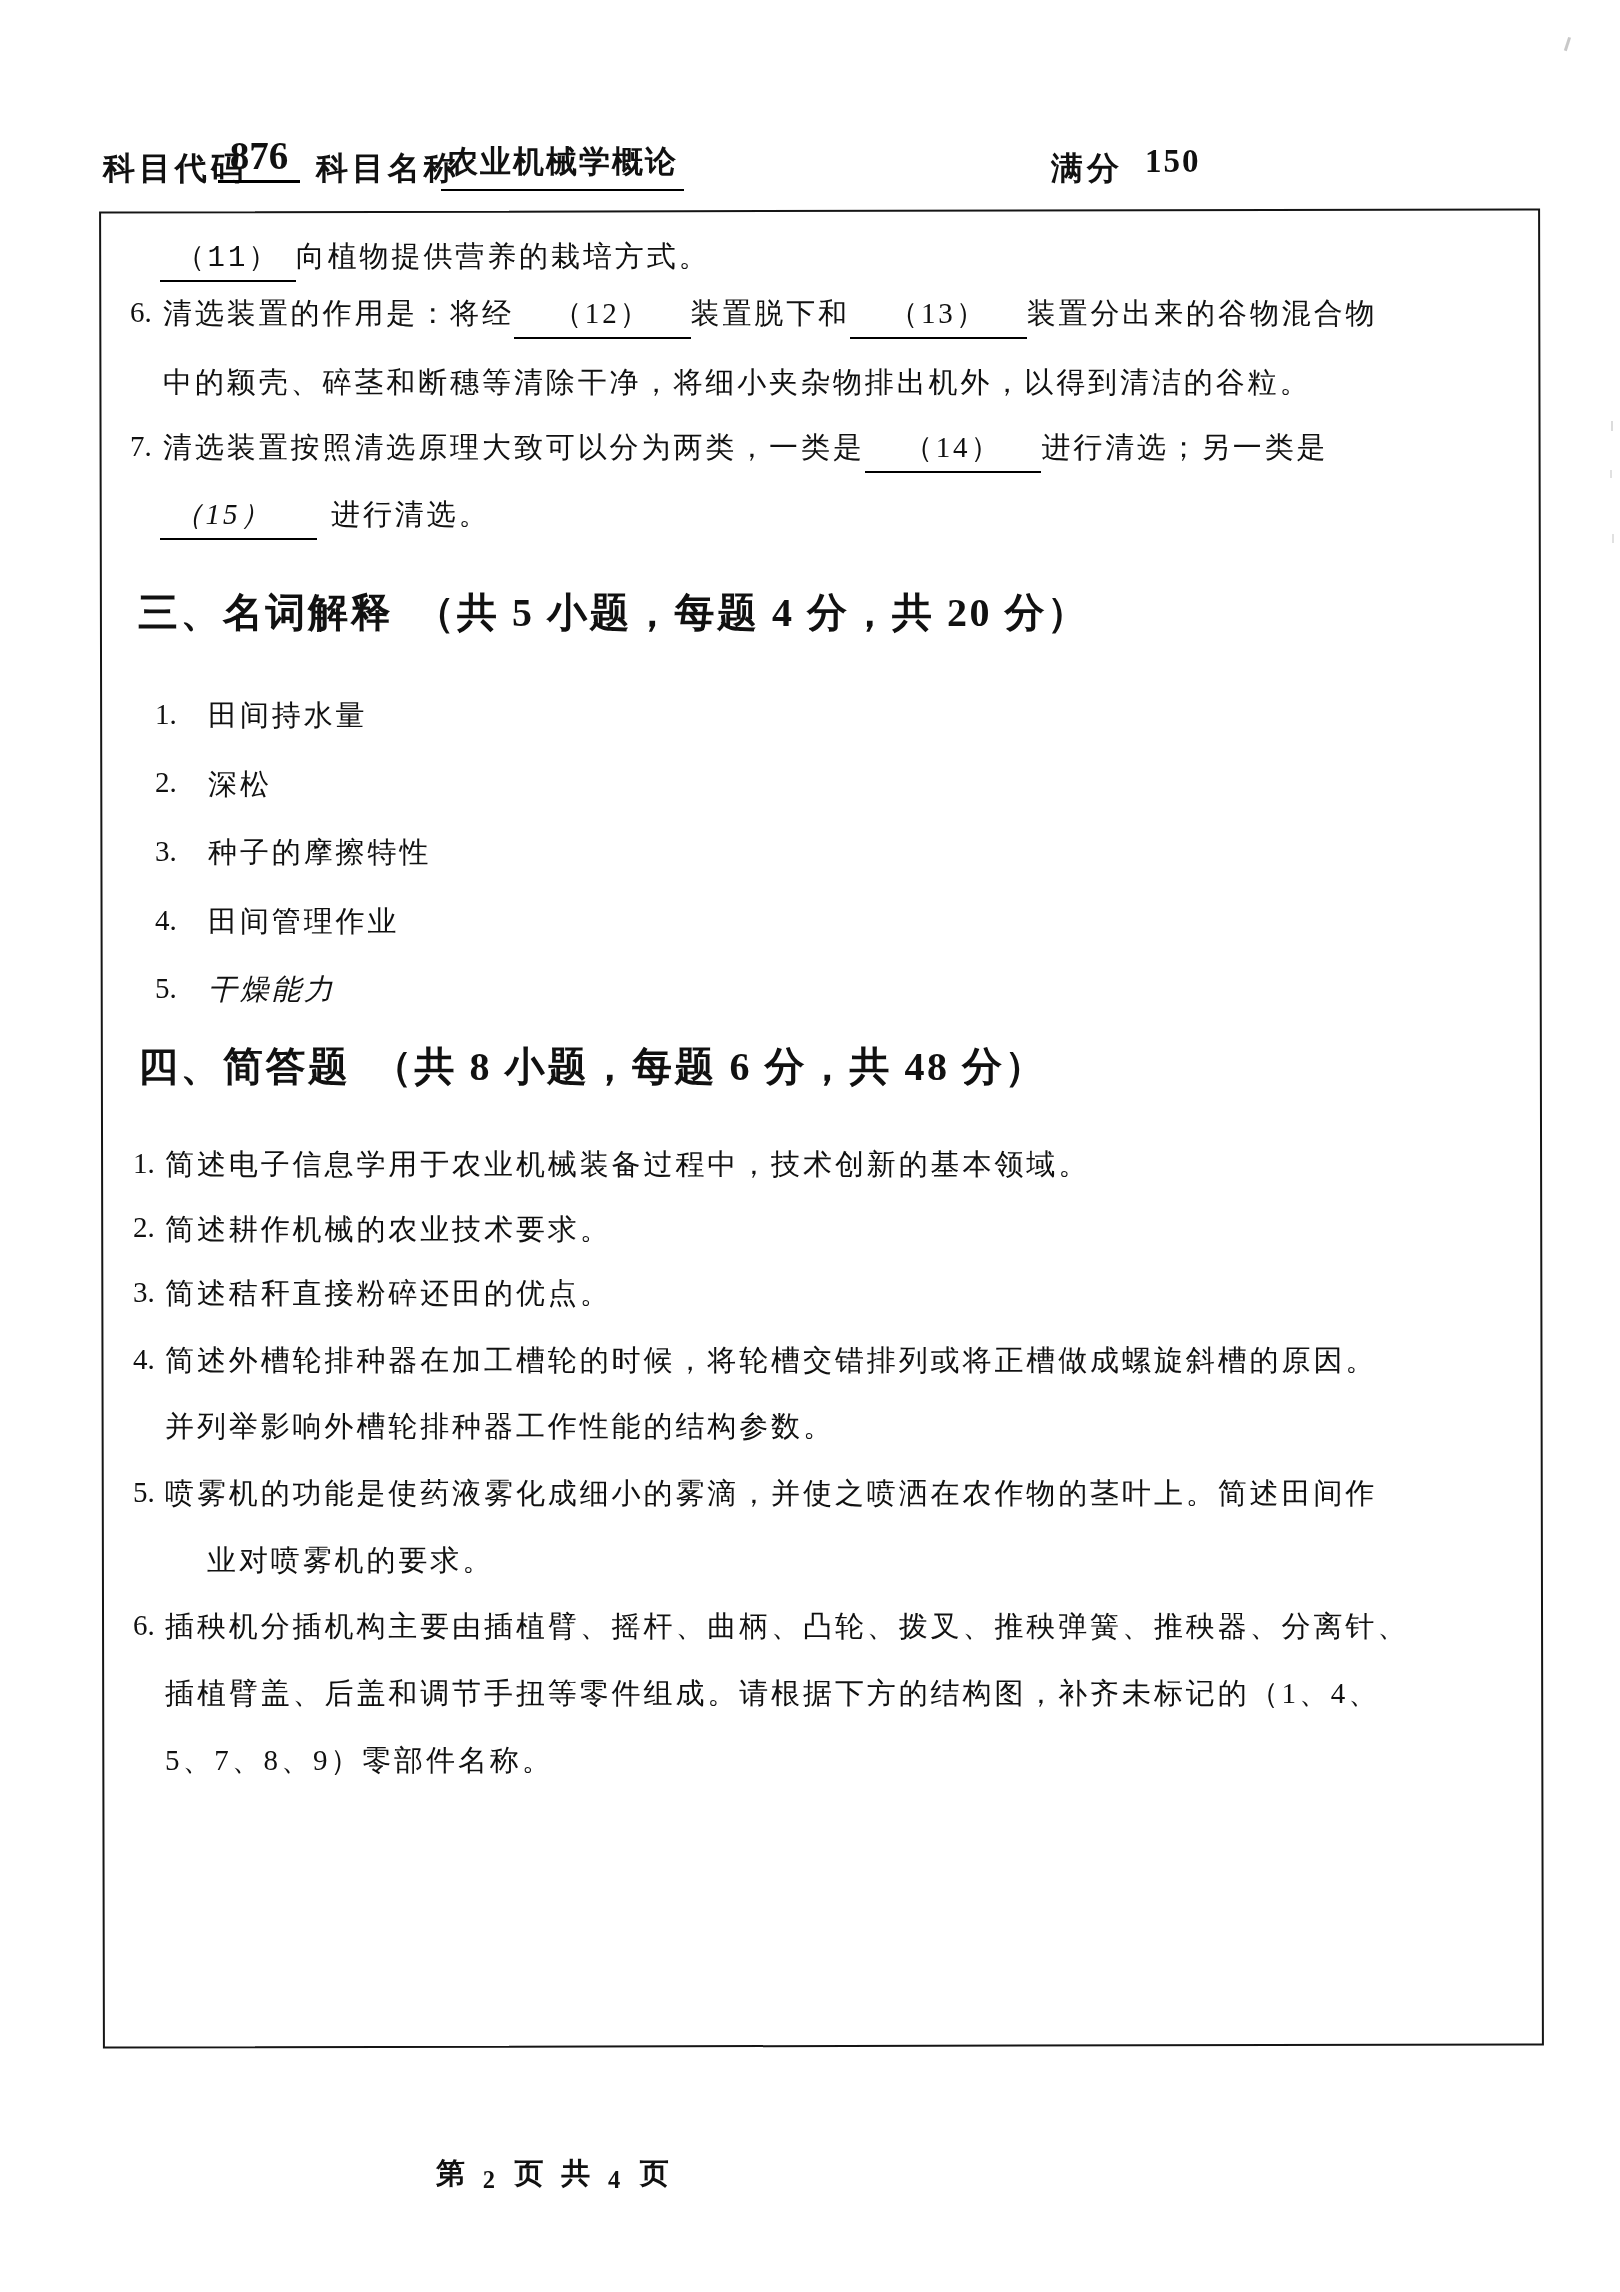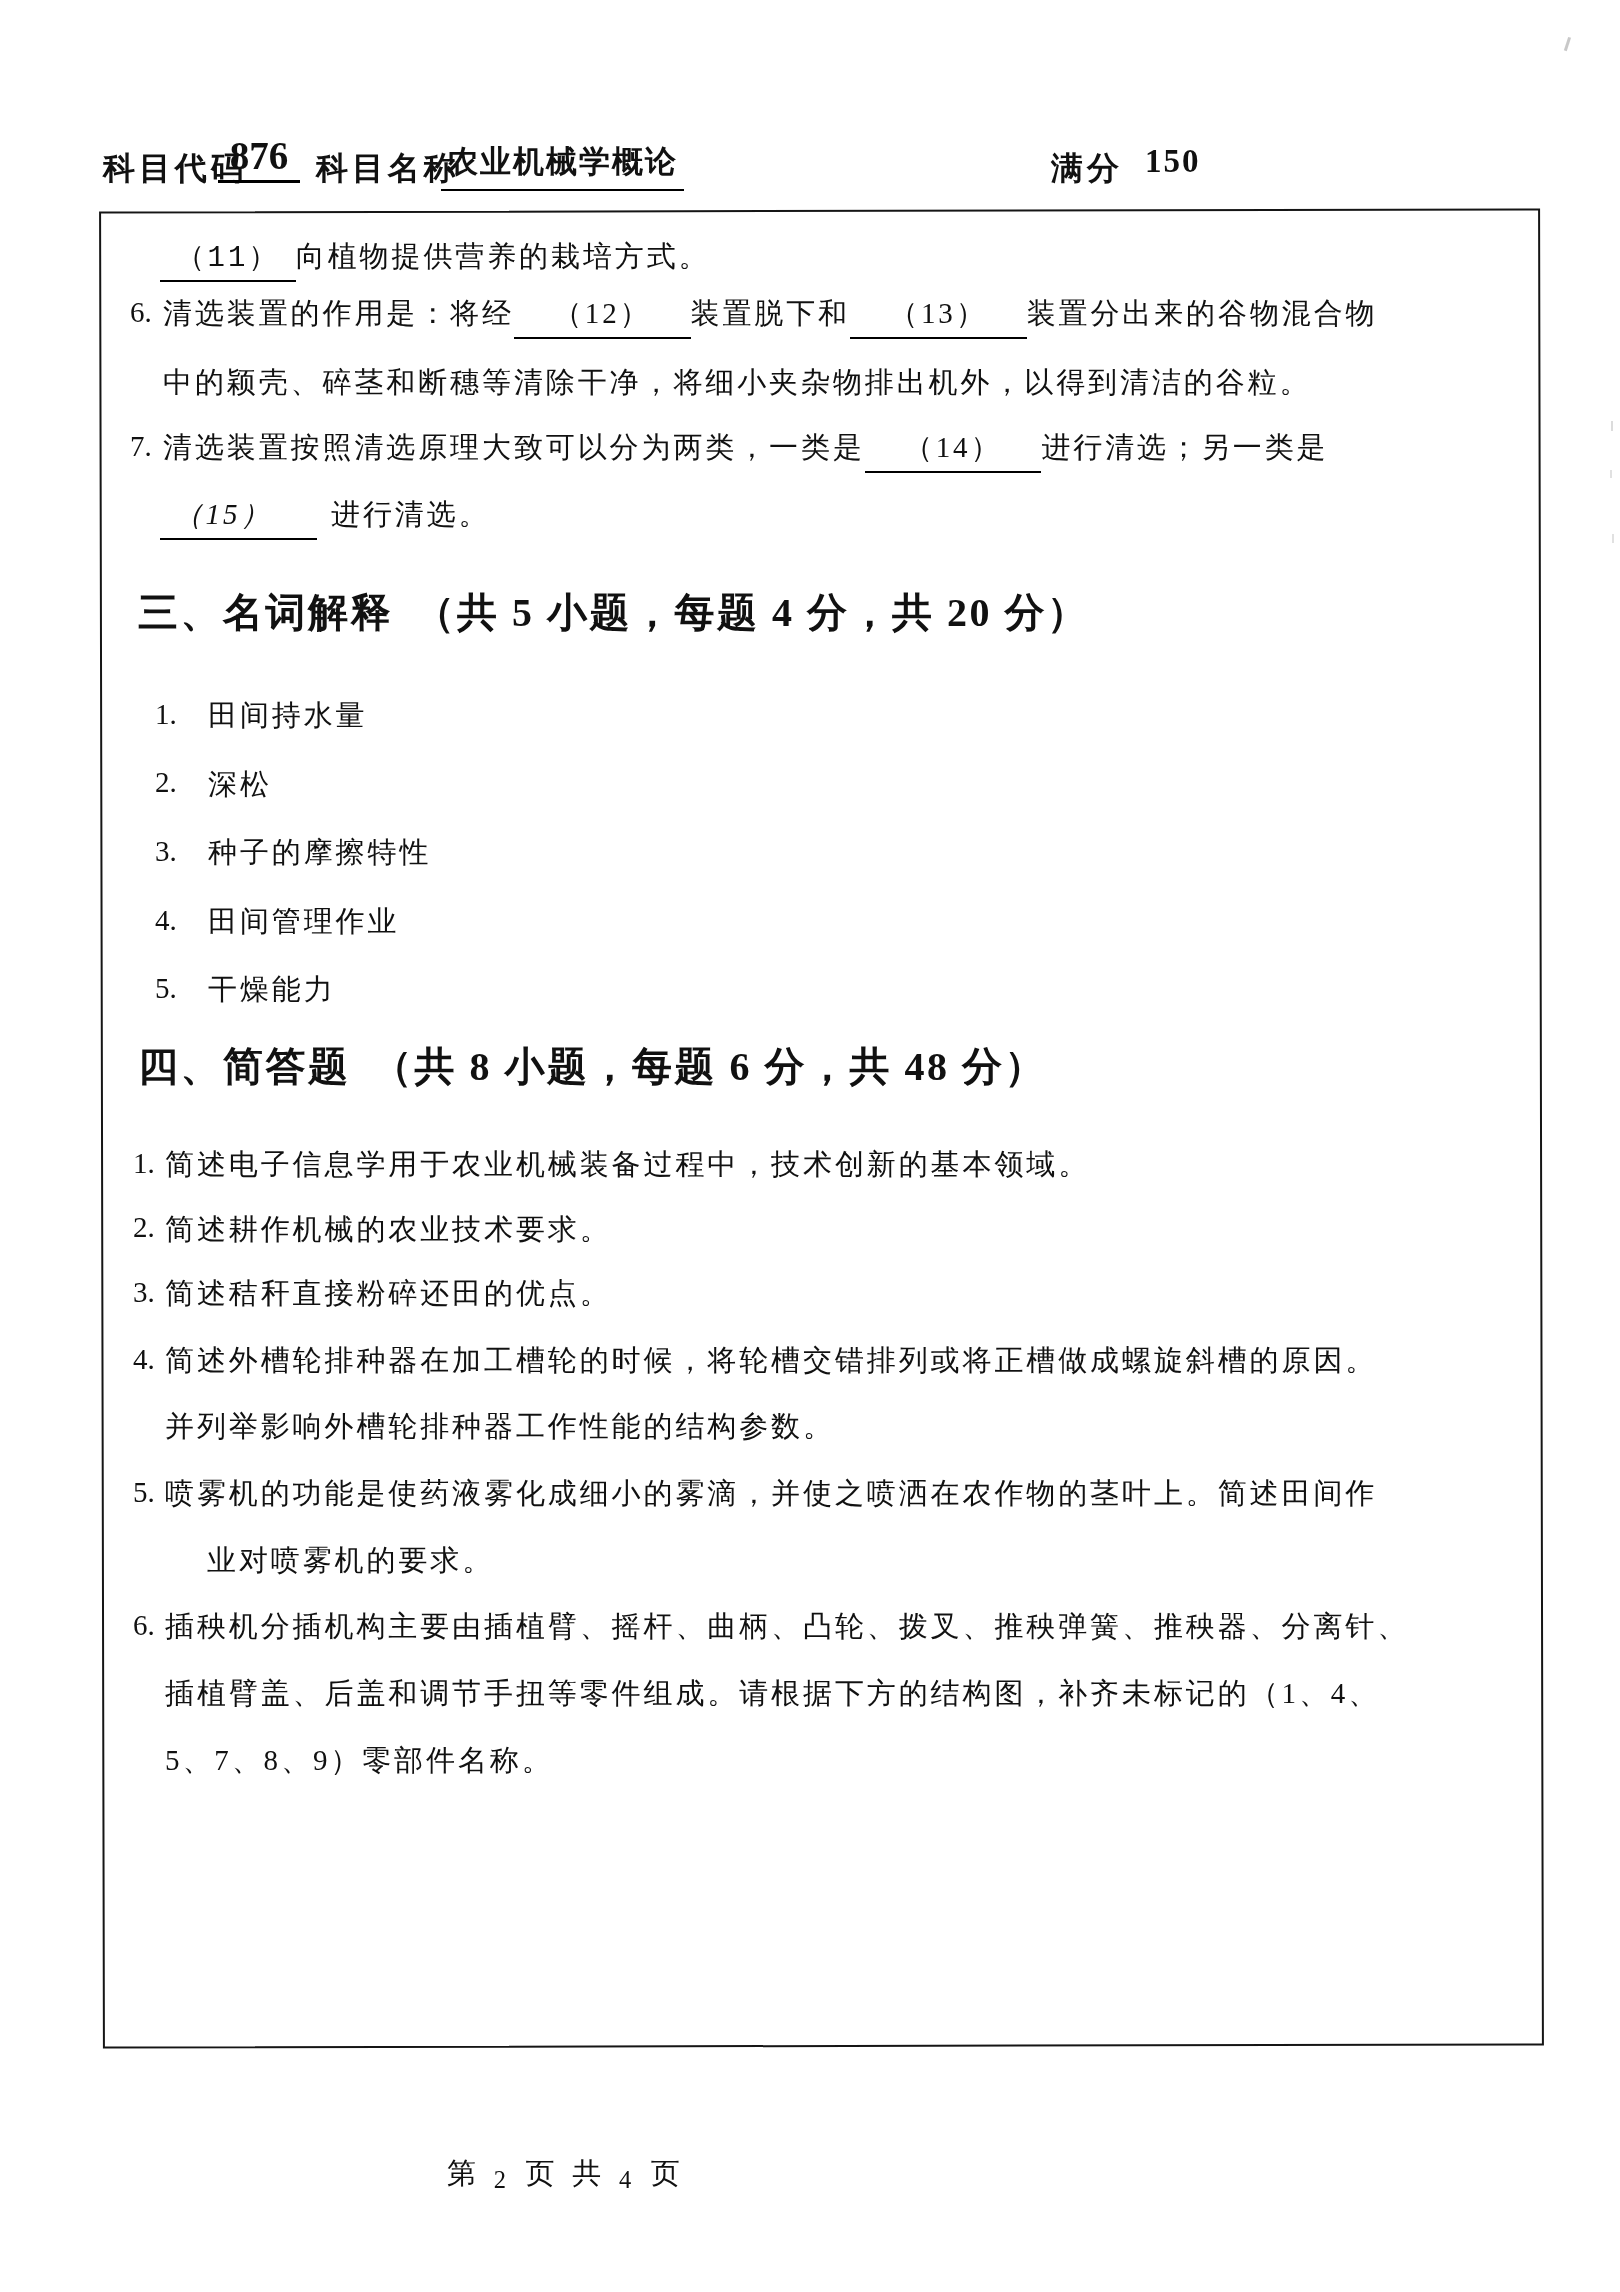--- a/index.html
+++ b/index.html
@@ -84,25 +84,26 @@
   .heading {
     position: absolute;
     font-size: 40px;
     font-weight: bold;
     letter-spacing: 2.5px;
     white-space: nowrap;
   }
   .heading .meta { margin-left: 21.6px; }
   .footer {
     position: absolute;
-    left: 447px;
+    left: 436px;
     top: 2154px;
     font-size: 29px;
     letter-spacing: 2px;
     white-space: nowrap;
+    font-weight: bold;
   }
   .footer span { margin-right: 15.7px; }
   .footer .pg-num {
     font-size: 24.5px;
     position: relative;
     top: 4.9px;
     margin-right: 17.6px;
   }
   .speck { position: absolute; background: #9a9a9a; }
 </style>
@@ -148,21 +149,21 @@
   <div class="qnum" style="left:155px; top:766px;">2.</div>
   <div class="line" style="left:208px; top:765px;">深松</div>
 
   <div class="qnum" style="left:155px; top:835px;">3.</div>
   <div class="line" style="left:208px; top:833px;">种子的摩擦特性</div>
 
   <div class="qnum" style="left:155px; top:904px;">4.</div>
   <div class="line" style="left:208px; top:902px;">田间管理作业</div>
 
   <div class="qnum" style="left:155px; top:972px;">5.</div>
-  <div class="line" style="left:208px; top:970px;">干燥能力</div>
+  <div class="line" style="left:208px; top:970px;font-style:italic;">干燥能力</div>
 
   <div class="heading" style="left:138px; top:1039px;">
     <span>四、简答题</span><span class="meta">（共 8 小题，每题 6 分，共 48 分）</span>
   </div>
 
   <div class="qnum" style="left:133px; top:1147px;">1.</div>
   <div class="line" style="left:165px; top:1145px;">简述电子信息学用于农业机械装备过程中，技术创新的基本领域。</div>
 
   <div class="qnum" style="left:133px; top:1211px;">2.</div>
   <div class="line" style="left:165px; top:1210px;">简述耕作机械的农业技术要求。</div>

